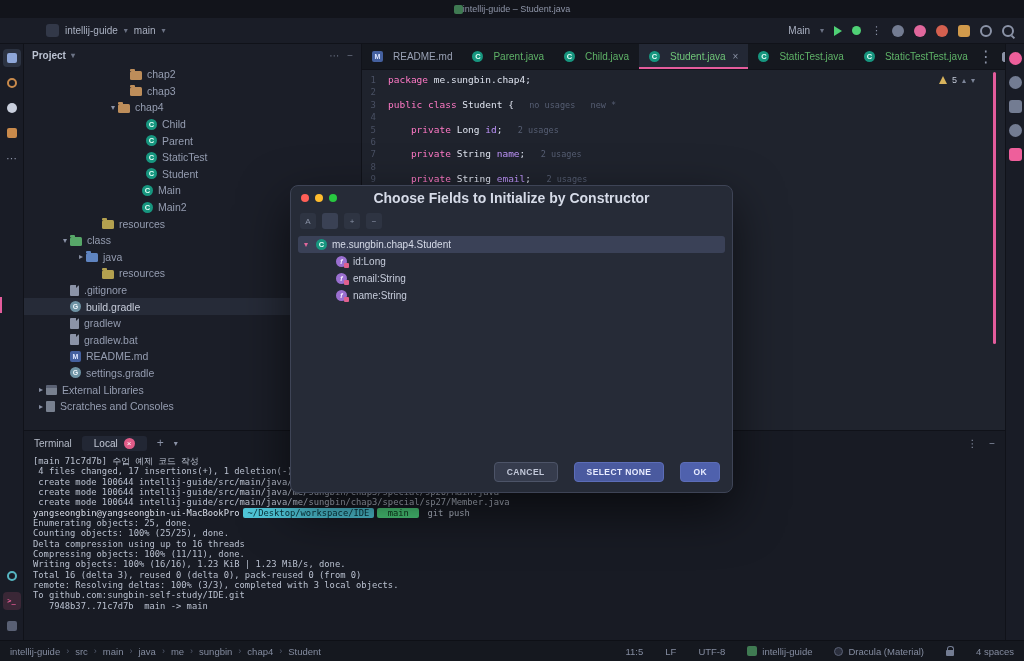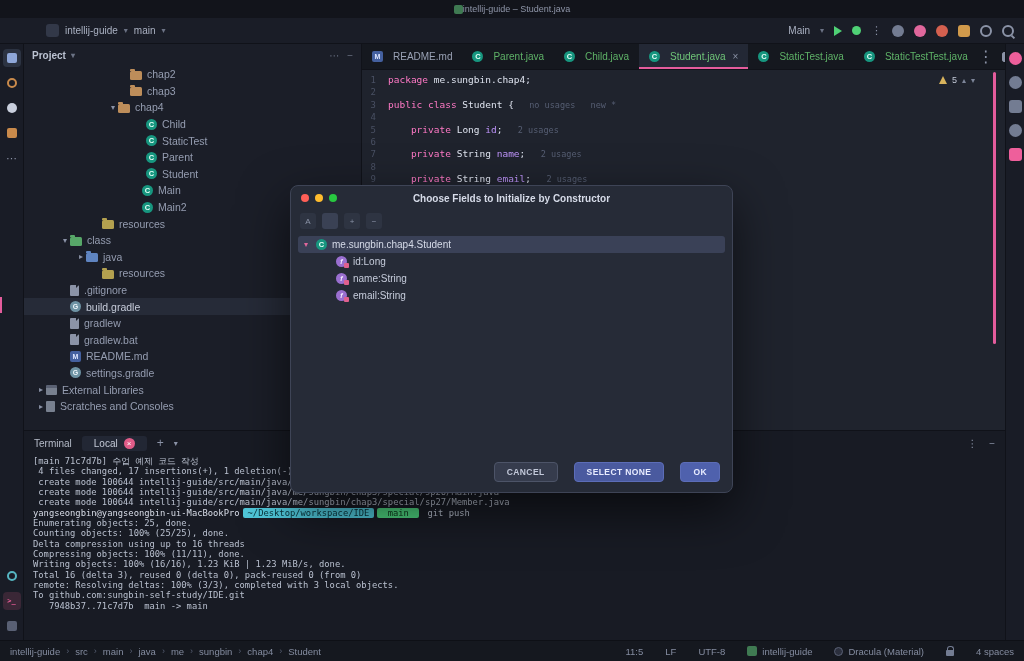--- a/index.html
+++ b/index.html
@@ -129,21 +129,21 @@
   .crumb-sep{color:#565e72;font-size:9px}
   .sb-right{margin-left:auto;display:flex;gap:22px;align-items:center}
   .sb-item{display:flex;align-items:center;gap:5px}
   .sb-vcs-icon{width:10px;height:10px;border-radius:2px;background:#3f7a52}
   .sb-theme-icon{width:9px;height:9px;border-radius:50%;background:#2b2f3d;border:1px solid #5a6175}
   .sb-lock{width:8px;height:6px;background:#737c92;border-radius:1px;position:relative;margin-top:3px}
   .sb-lock::before{content:"";position:absolute;left:1.5px;top:-4px;width:5px;height:4px;border:1.5px solid #737c92;border-bottom:none;border-radius:3px 3px 0 0}
 
   
   .dialog{position:absolute;left:290px;top:185px;width:443px;height:308px;background:#262b37;border:1px solid #3e4456;border-radius:8px;box-shadow:0 18px 50px rgba(0,0,0,.6);z-index:50}
-  .dlg-title{height:24px;display:flex;align-items:center;justify-content:center;font-size:10px;font-weight:bold;color:#d6dbe8;position:relative}
+  .dlg-title{height:24px;display:flex;align-items:center;justify-content:center;font-size:14px;font-weight:bold;color:#d6dbe8;position:relative}
   .dlg-lights{position:absolute;left:10px;top:8px;display:flex;gap:6px}
   .light{width:8px;height:8px;border-radius:50%}
   .light.red{background:#ff5f57}
   .light.yellow{background:#febc2e}
   .light.green{background:#28c840}
   .dlg-toolbar{height:22px;display:flex;align-items:center;gap:6px;padding:0 9px}
   .dtool{width:16px;height:16px;border-radius:3px;background:#2e3442;color:#8b93a7;font-size:8px;display:flex;align-items:center;justify-content:center}
   .dtool.active{background:#3a4154}
   .dlg-tree{margin:4px 7px 0 7px}
   .dlg-row{height:17px;display:flex;align-items:center;font-size:10px;color:#c6ccdb;padding-left:6px;border-radius:3px;white-space:nowrap}
@@ -232,26 +232,26 @@
           <span>chap4</span>
         </div>
         <div class="trow" style="padding-left: 112px;">
           <span class="chev"></span>
           <span class="ic ic-class"></span>
           <span>Child</span>
         </div>
         <div class="trow" style="padding-left: 112px;">
           <span class="chev"></span>
           <span class="ic ic-class"></span>
+          <span>Parent</span>
+        </div>
+        <div class="trow" style="padding-left: 112px;">
+          <span class="chev"></span>
+          <span class="ic ic-class"></span>
           <span>StaticTest</span>
-        </div>
-        <div class="trow" style="padding-left: 112px;">
-          <span class="chev"></span>
-          <span class="ic ic-class"></span>
-          <span>Parent</span>
         </div>
         <div class="trow" style="padding-left: 112px;">
           <span class="chev"></span>
           <span class="ic ic-class"></span>
           <span>Student</span>
         </div>
         <div class="trow" style="padding-left: 108px;">
           <span class="chev"></span>
           <span class="ic ic-class"></span>
           <span>Main</span>
@@ -477,25 +477,25 @@
         <span class="ic ic-class"></span>
         <span>me.sungbin.chap4.Student</span>
       </div>
       <div id="dlg-fields">
           <div class="dlg-row field">
             <span class="ic ic-field"></span>
             <span>id:Long</span>
           </div>
           <div class="dlg-row field">
             <span class="ic ic-field"></span>
-            <span>name:String</span>
+            <span>email:String</span>
           </div>
           <div class="dlg-row field">
             <span class="ic ic-field"></span>
-            <span>email:String</span>
+            <span>name:String</span>
           </div>
         </div>
     </div>
     <div class="dlg-buttons">
       <button class="btn btn-cancel">CANCEL</button>
       <button class="btn btn-blue">SELECT NONE</button>
       <button class="btn btn-blue ok">OK</button>
     </div>
   </div>
 

